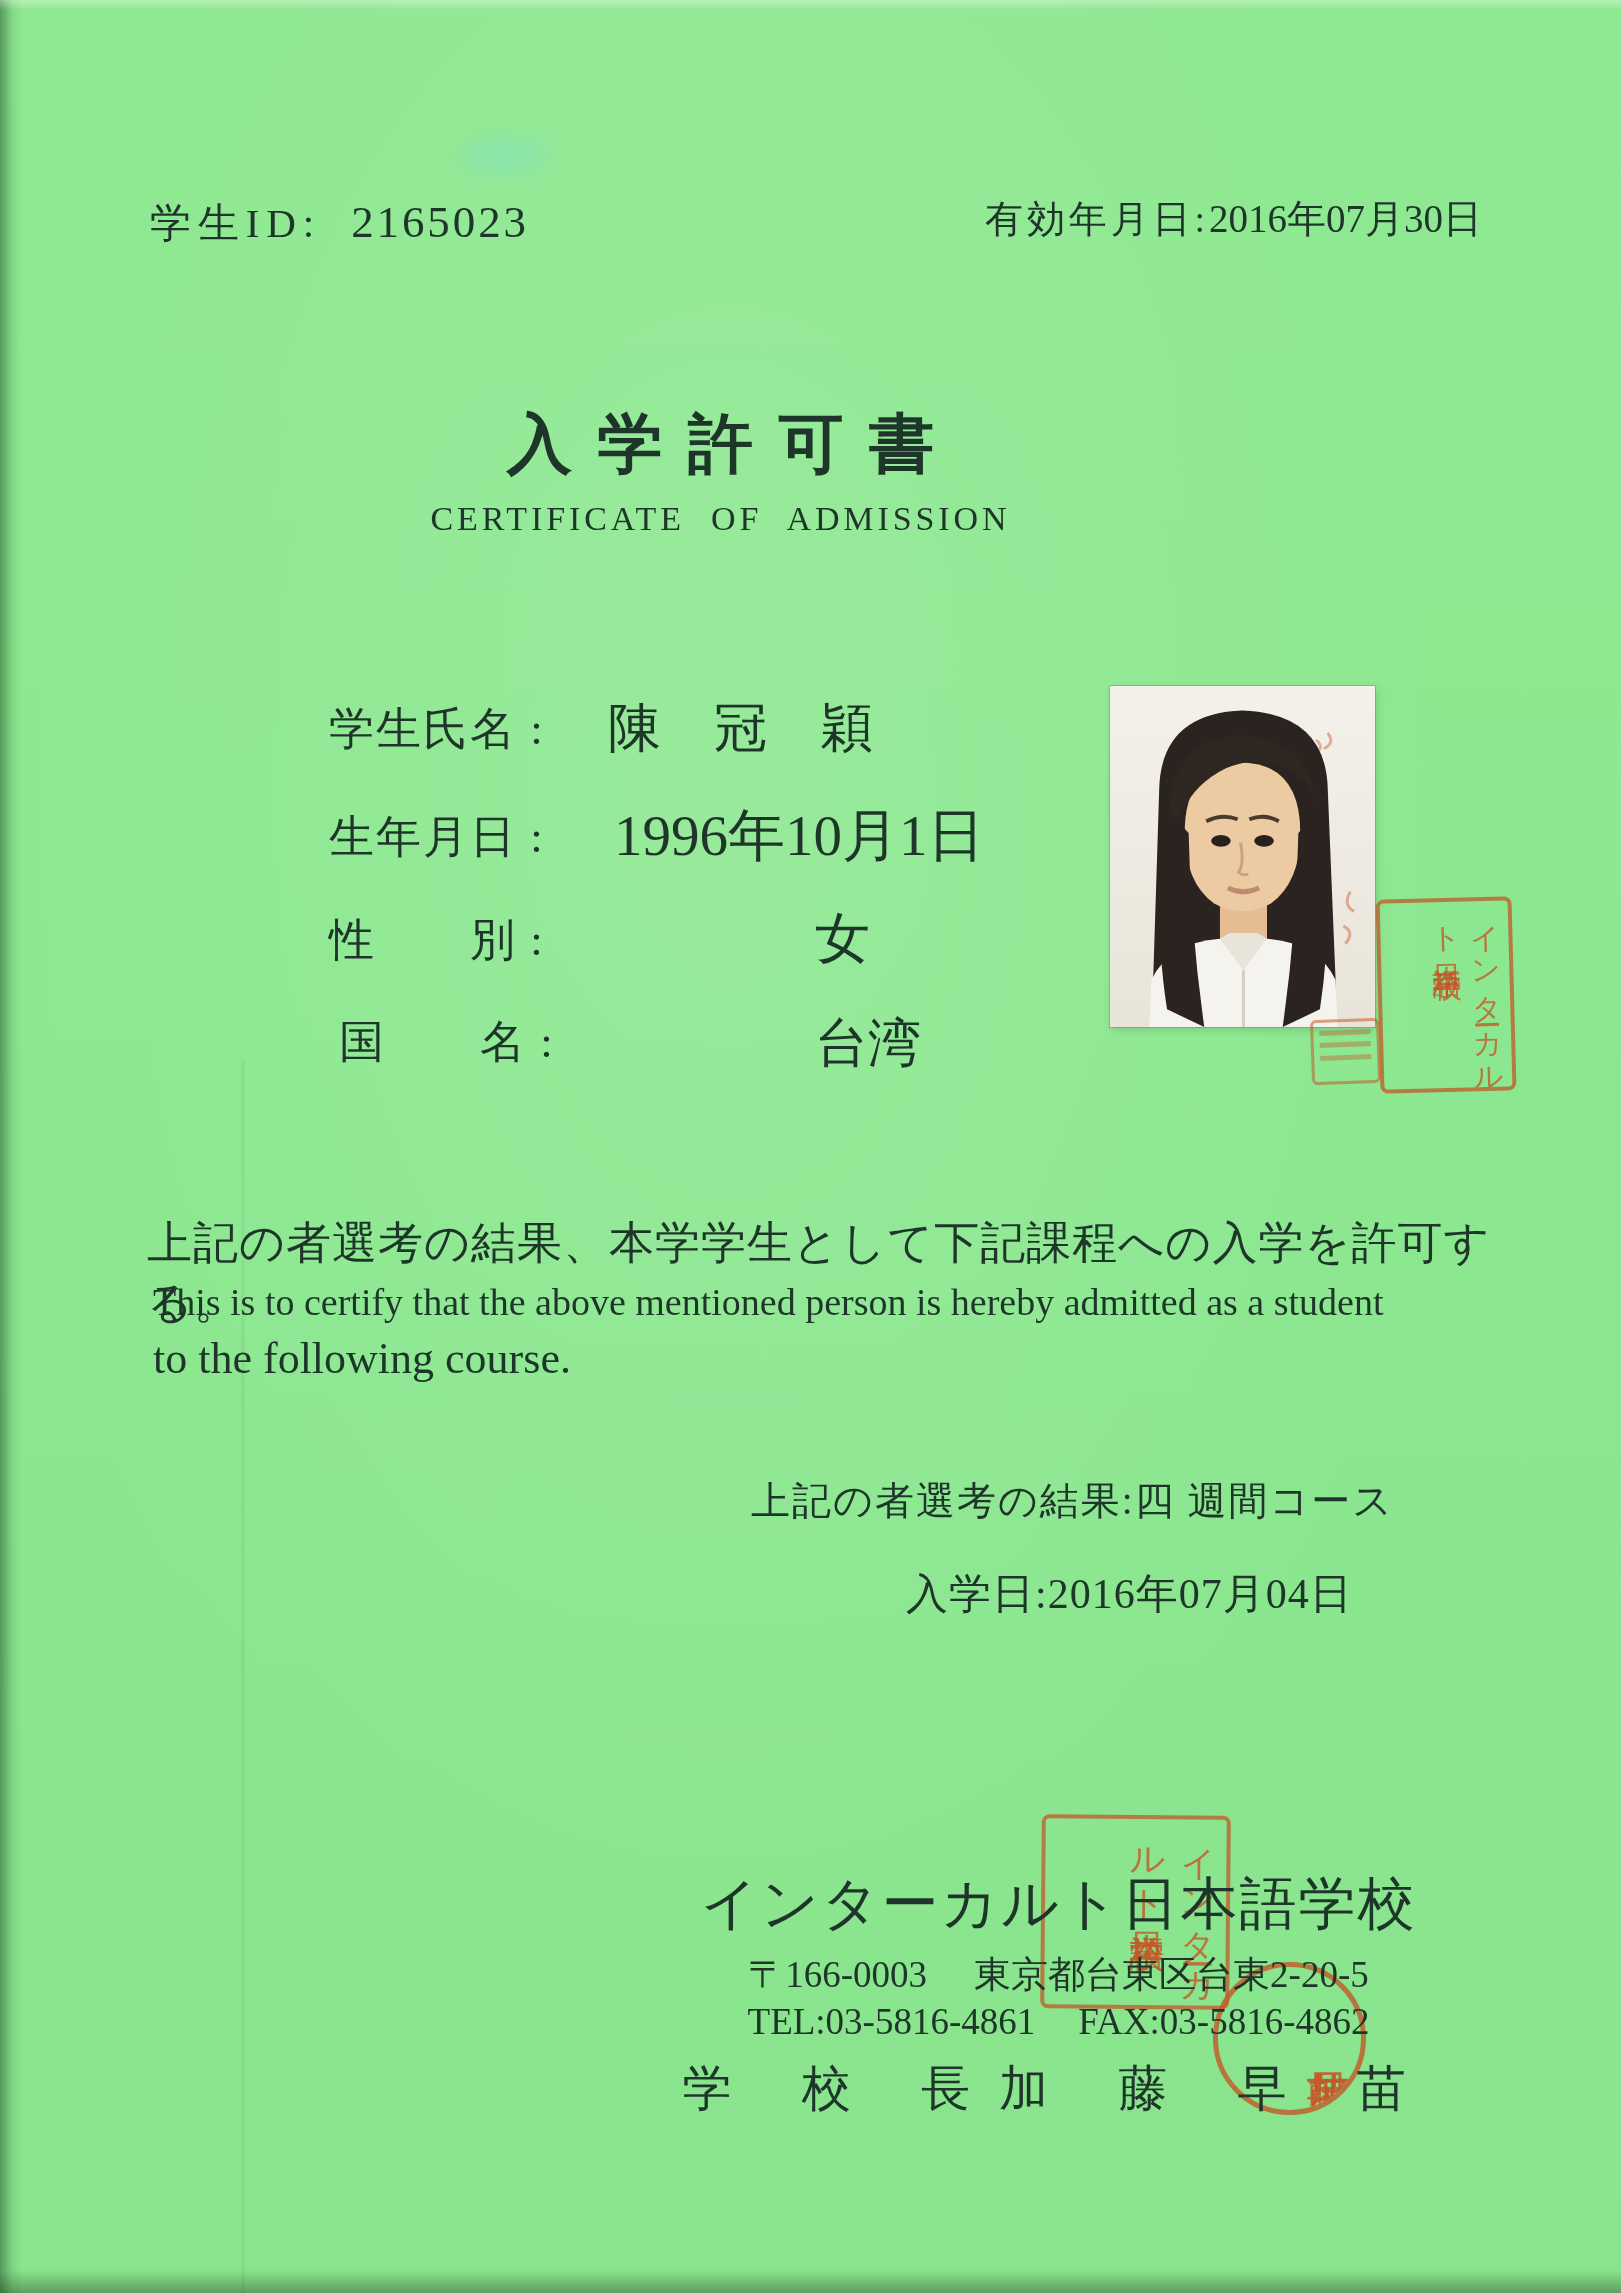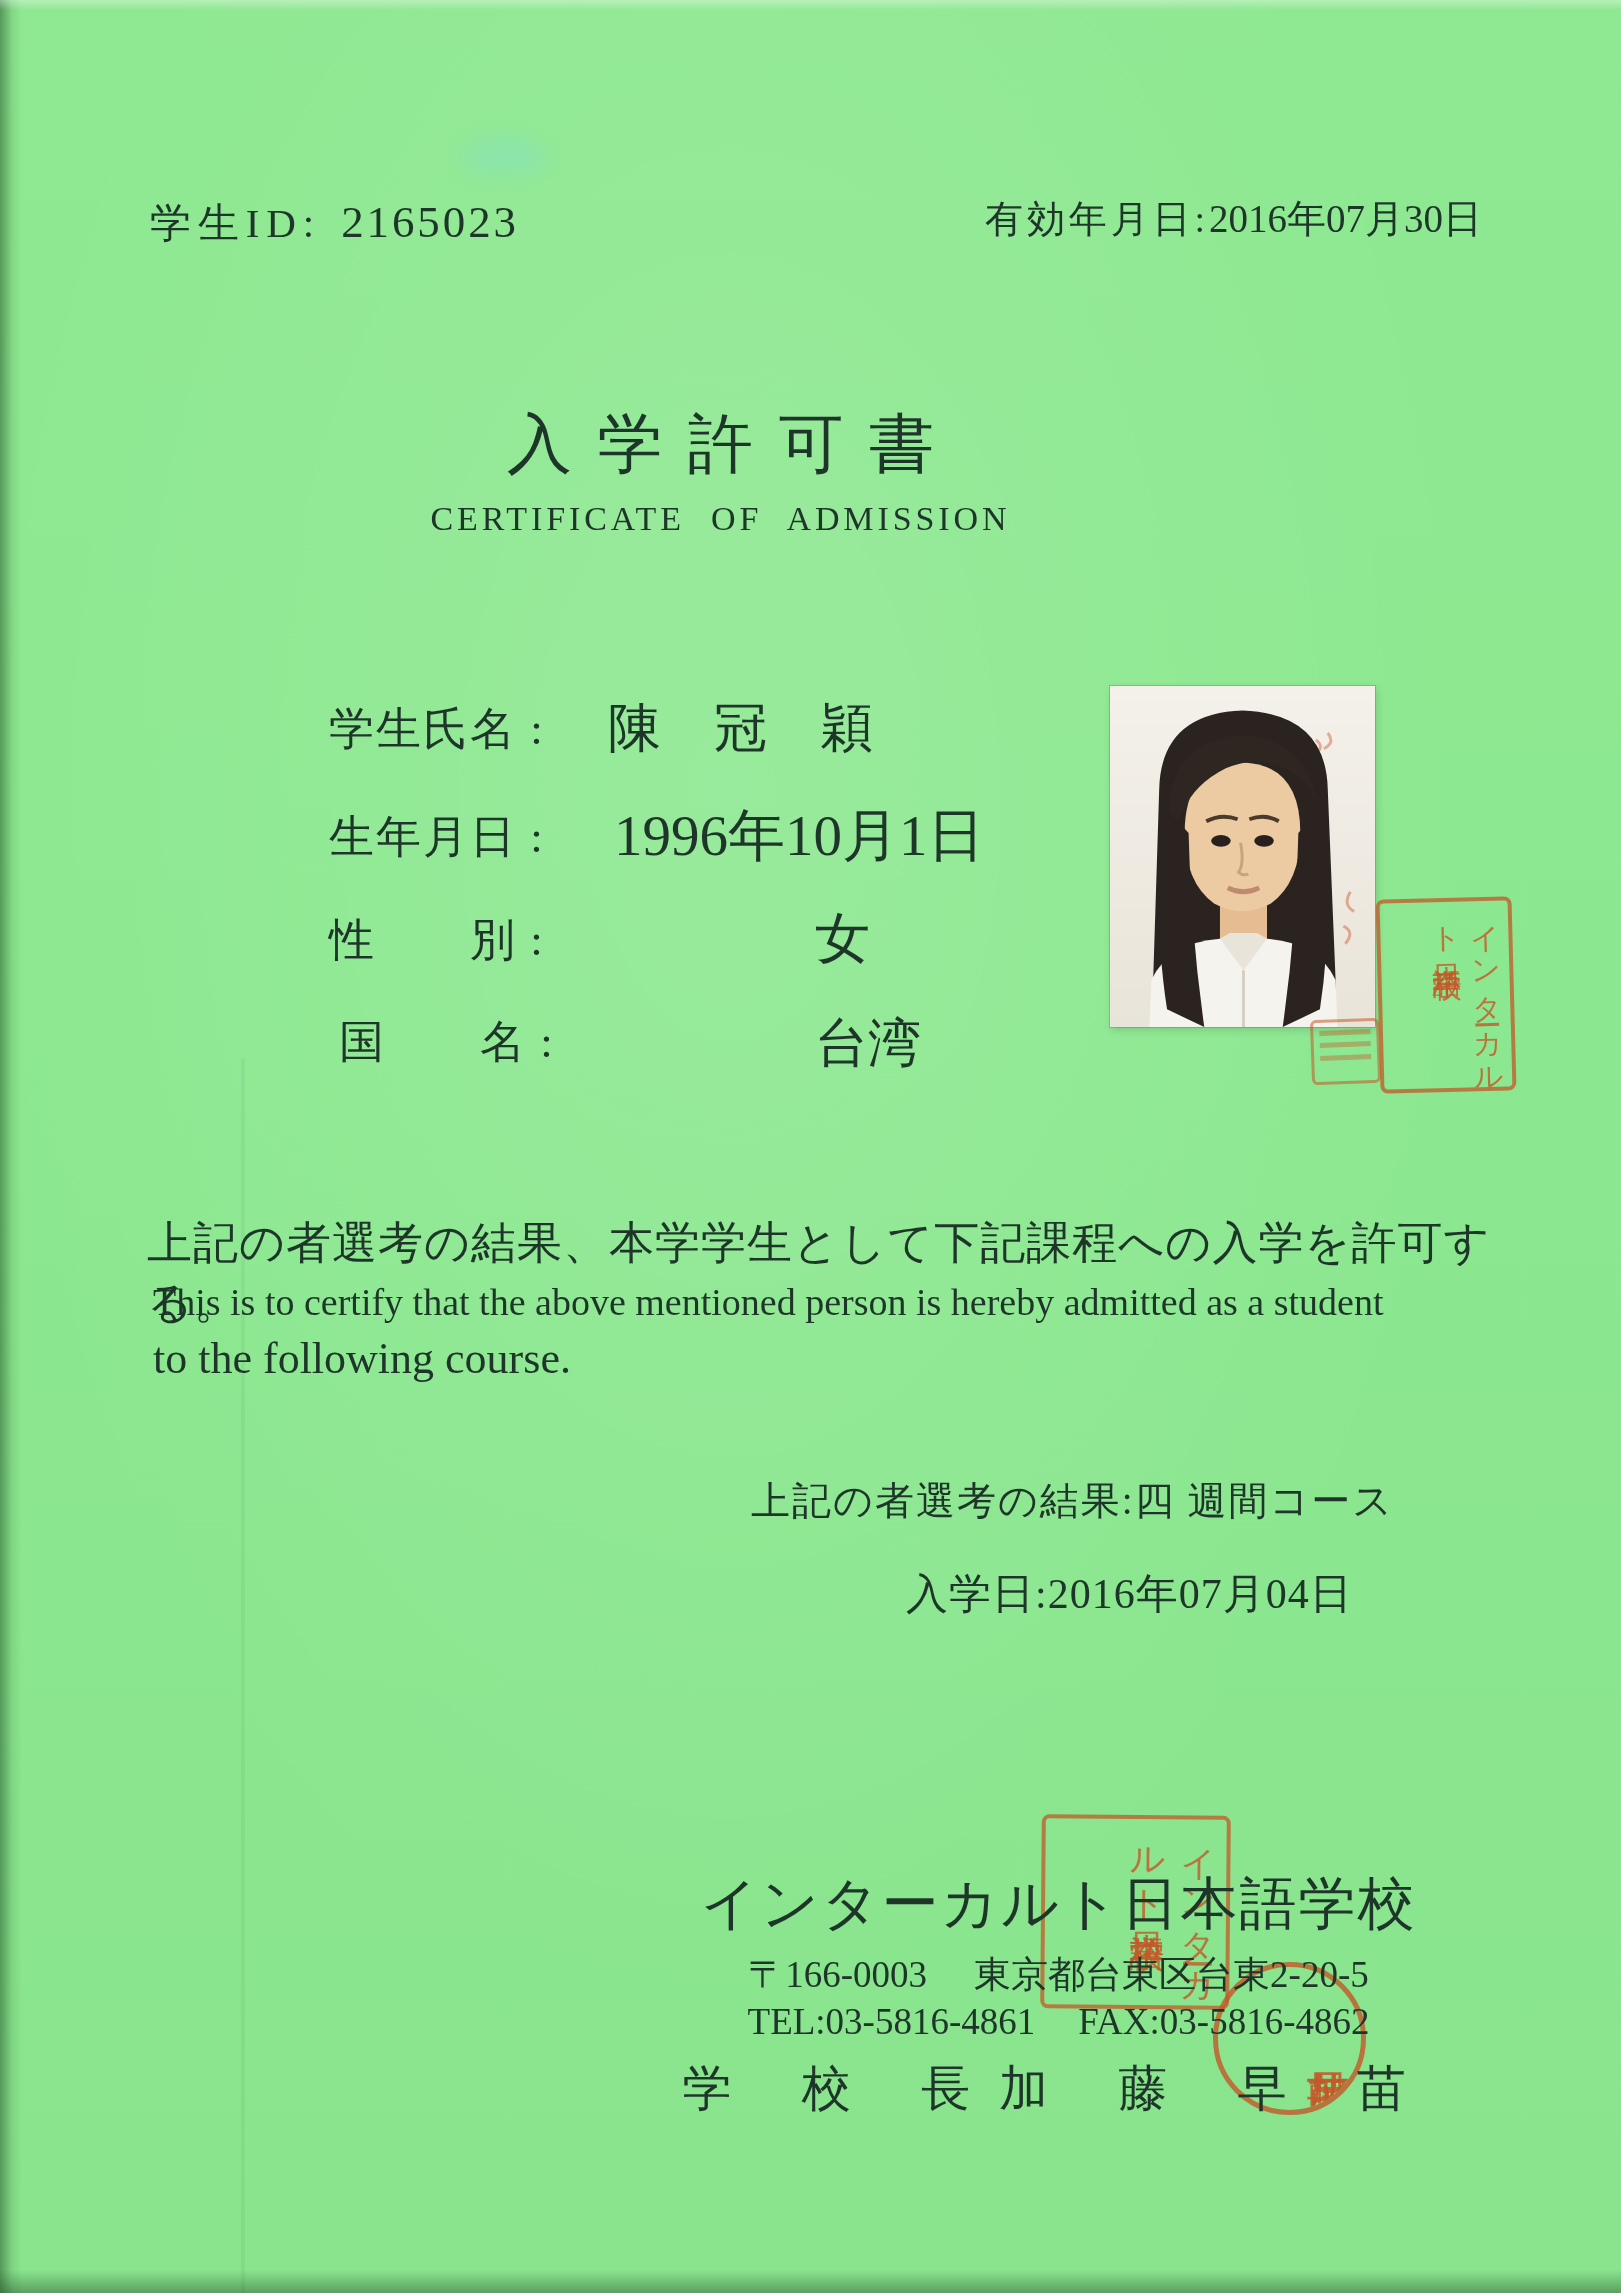--- a/index.html
+++ b/index.html
@@ -18,30 +18,30 @@
   .edge-left{left:0;top:0;width:21.6px;height:2294px;
     background:linear-gradient(90deg, rgba(40,90,45,0.55), rgba(40,90,45,0.12) 55%, rgba(40,90,45,0) 100%);}
   .edge-bottom{left:0;top:2270px;width:1621px;height:23.5px;
     background:linear-gradient(0deg, rgba(30,70,35,0.45), rgba(30,70,35,0) 100%);}
   .edge-top{left:0;top:0;width:1621px;height:9.8px;
     background:linear-gradient(180deg, rgba(255,255,255,0.35), rgba(255,255,255,0) 100%);}
   .fold-line{left:241px;top:1059px;width:3.9px;height:1235px;background:rgba(20,60,30,0.05);}
   .smudge{left:461px;top:137px;width:88px;height:39px;border-radius:50%;
     background:rgba(120,220,230,0.25);filter:blur(9.8px);}
   
-  .id-row{left:150px;top:196px;display:flex;align-items:baseline;gap:20px;}
+  .id-row{left:150px;top:196px;display:flex;align-items:baseline;gap:30px;}
   .id-label{font-size:41px;letter-spacing:6.9px;}
   .id-value{font-size:45px;letter-spacing:2.9px;}
   .dates{left:985px;top:192px;display:flex;flex-direction:column;gap:7.8px;}
   .date-row{display:flex;align-items:baseline;}
   .date-label{font-size:38px;letter-spacing:3.9px;}
   .date-value{font-size:39px;}
   
   .title-block{left:353px;top:400px;width:735px;text-align:center;}
-  .title-ja{font-size:65px;font-weight:400;letter-spacing:25.5px;text-indent:25.5px;}
+  .title-ja{font-size:65px;font-weight:700;letter-spacing:25.5px;text-indent:25.5px;}
   .title-en{margin-top:12px;font-size:34px;letter-spacing:3.9px;word-spacing:13.7px;}
   
   .field-label{font-size:45px;letter-spacing:2px;}
   .field-value{font-size:49px;}
   .f1l{left:329px;top:699px;} .f1v{left:608px;top:693px;font-size:53px;}
   .f2l{left:329px;top:807px;} .f2v{left:614px;top:798px;font-size:57px;}
   .f3l{left:329px;top:910px;} .f3v{left:815px;top:902px;font-size:55px;}
   .f4l{left:339px;top:1012px;} .f4v{left:815px;top:1008px;font-size:53px;}
   
   .photo{left:1110px;top:686px;width:265px;height:341px;background:#f1eee7;

